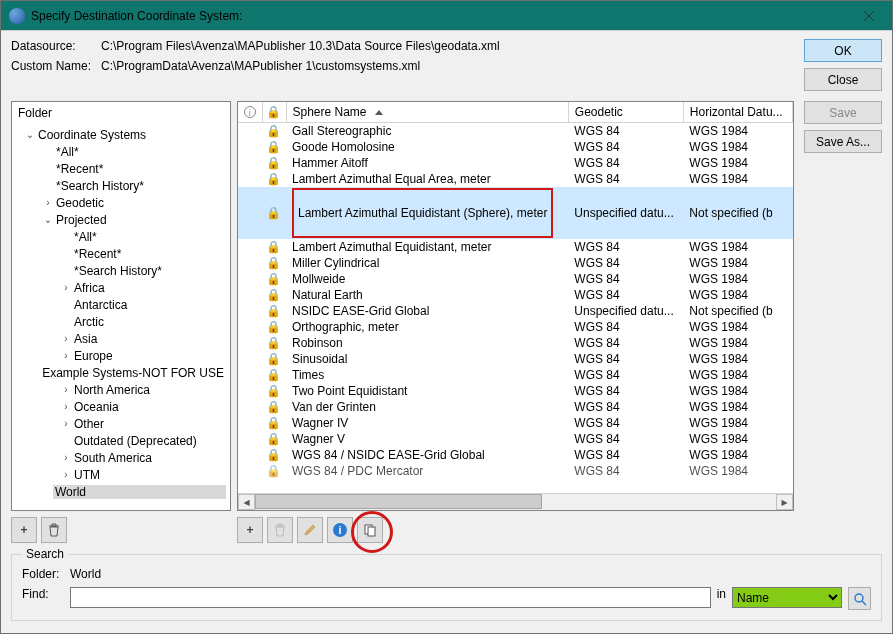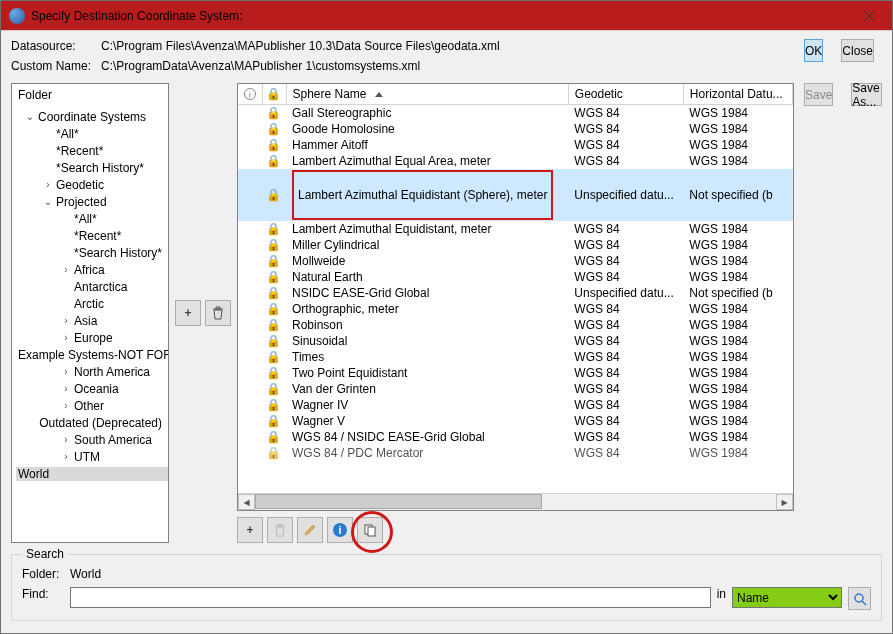--- a/index.html
+++ b/index.html
@@ -1,30 +1,30 @@
 <!DOCTYPE html>
 <html><head>
 <meta charset="utf-8">
 <style>
   * { box-sizing: border-box; font-family: "Segoe UI", Tahoma, sans-serif; font-size: 12px; }
   body { margin: 0; background: #fff; }
   .window { width: 893px; height: 634px; border: 1px solid #707070; display: flex; flex-direction: column; background:#f0f0f0; }
-  .titlebar { height: 30px; background: #b91c1c; display: flex; align-items: center; padding: 0 0 0 8px; border-bottom:1px solid #d0d0d0;}
+  .titlebar { height: 30px; background: #0f766e; display: flex; align-items: center; padding: 0 0 0 8px; border-bottom:1px solid #d0d0d0;}
   .titlebar .appicon { width:16px; height:16px; background: radial-gradient(circle at 30% 30%, #6ca8e0, #2a5ea8); border-radius:50%; margin-right:6px;}
   .titlebar .title { flex:1; color:#000;}
   .titlebar .close { width:46px; height:30px; display:flex; align-items:center; justify-content:center; color:#555;}
   .titlebar .close svg { width:10px; height:10px; }
   .content { flex:1; display:flex; flex-direction:column; padding: 8px 10px 12px 10px; gap:4px; }
   .row { display:flex; align-items:center; }
   .lbl { width:90px; color:#000;}
   .val { color:#000; }
   .boxes { flex:1; display:flex; gap:6px; margin-top:6px; min-height:0;}
-  .leftcol { width:220px; display:flex; gap:6px;}
+  .leftcol { width:220px; display:flex; flex-direction:column; gap:6px;}
   .midcol { flex:1; display:flex; flex-direction:column; gap:6px; min-width:0;}
-  .rightcol { width:78px; display:flex; gap:18px; margin-left:4px;}
+  .rightcol { width:78px; display:flex; flex-direction:column; gap:6px; margin-left:4px;}
   .btn { height:23px; border:1px solid #adadad; background:#e1e1e1; display:flex; align-items:center; justify-content:center; color:#000;}
   .btn.primary { background:#cde6f7; border-color:#5aa2d8;}
   .btn.disabled { color:#888;}
   .panel { border:1px solid #828282; background:#fff; flex:1; display:flex; flex-direction:column; overflow:hidden;}
   .panel-head { padding:4px 6px; color:#000;}
   .tree { flex:1; overflow:auto; padding:2px 4px 4px 4px;}
   .tree-item { display:flex; align-items:center; height:17px; white-space:nowrap; cursor:default;}
   .tree-item .indent { display:inline-block;}
   .tree-item .twisty { width:12px; display:inline-block; color:#555; font-size:10px; text-align:center;}
   .tree-item .txt { padding:0 2px;}

